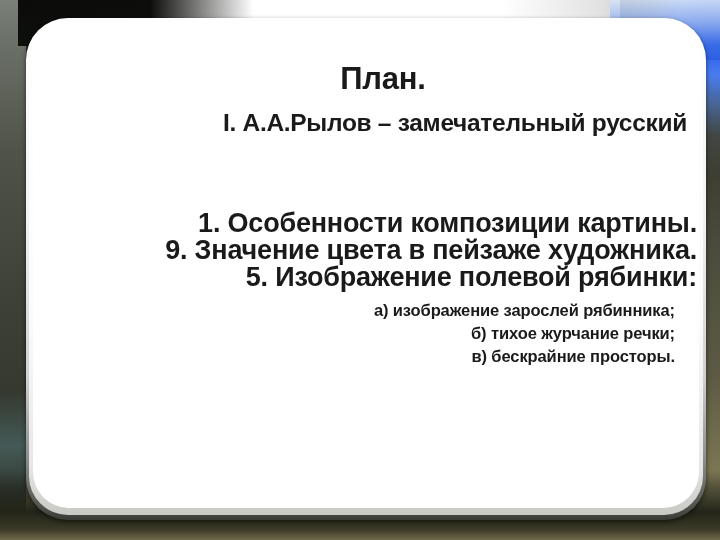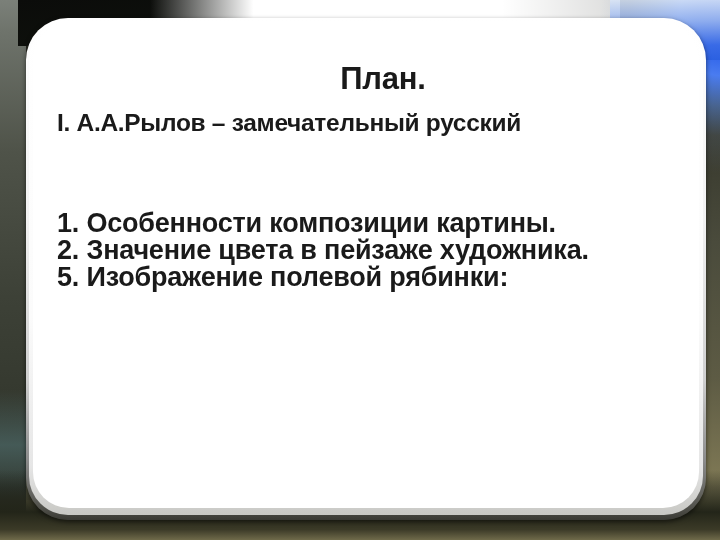--- a/index.html
+++ b/index.html
@@ -173,21 +173,21 @@
   .roman-final {
     position: absolute;
     left: 24px;
     top: 350px;
     width: 650px;
     font-size: 23.5px;
     font-weight: bold;
     letter-spacing: -0.3px;
     line-height: 30px;
   }
-  .line { white-space: pre; }
+  .line { white-space: pre; text-align: right; }
 </style>
 </head>
 <body>
 
 <div id="slide">
 
   <div class="bg-base"></div>
   <div class="bg-left-strip"></div>
   <div class="bg-top-black"></div>
   <div class="bg-top-white"></div>
@@ -203,24 +203,29 @@
         <div class="content">
 
           <div class="slide-title">План.</div>
 
           <div class="roman-block">
             <div class="line">I. А.А.Рылов – замечательный русский</div>
           </div>
 
           <div class="num-block">
             <div class="line">1. Особенности композиции картины.</div>
-            <div class="line">2. Значение цвета в пейзаже художника.</div>
+            <div class="line">9. Значение цвета в пейзаже художника.</div>
             <div class="line">5. Изображение полевой рябинки:</div>
           </div>
 
+          <div class="sub-block">
+            <div class="line sub-a">а) изображение зарослей рябинника;</div>
+            <div class="line sub-b">б) тихое журчание речки;</div>
+            <div class="line sub-v">в) бескрайние просторы.</div>
+          </div>
 
 
         </div>
 
       </div>
     </div>
   </div>
 
 </div>
 

